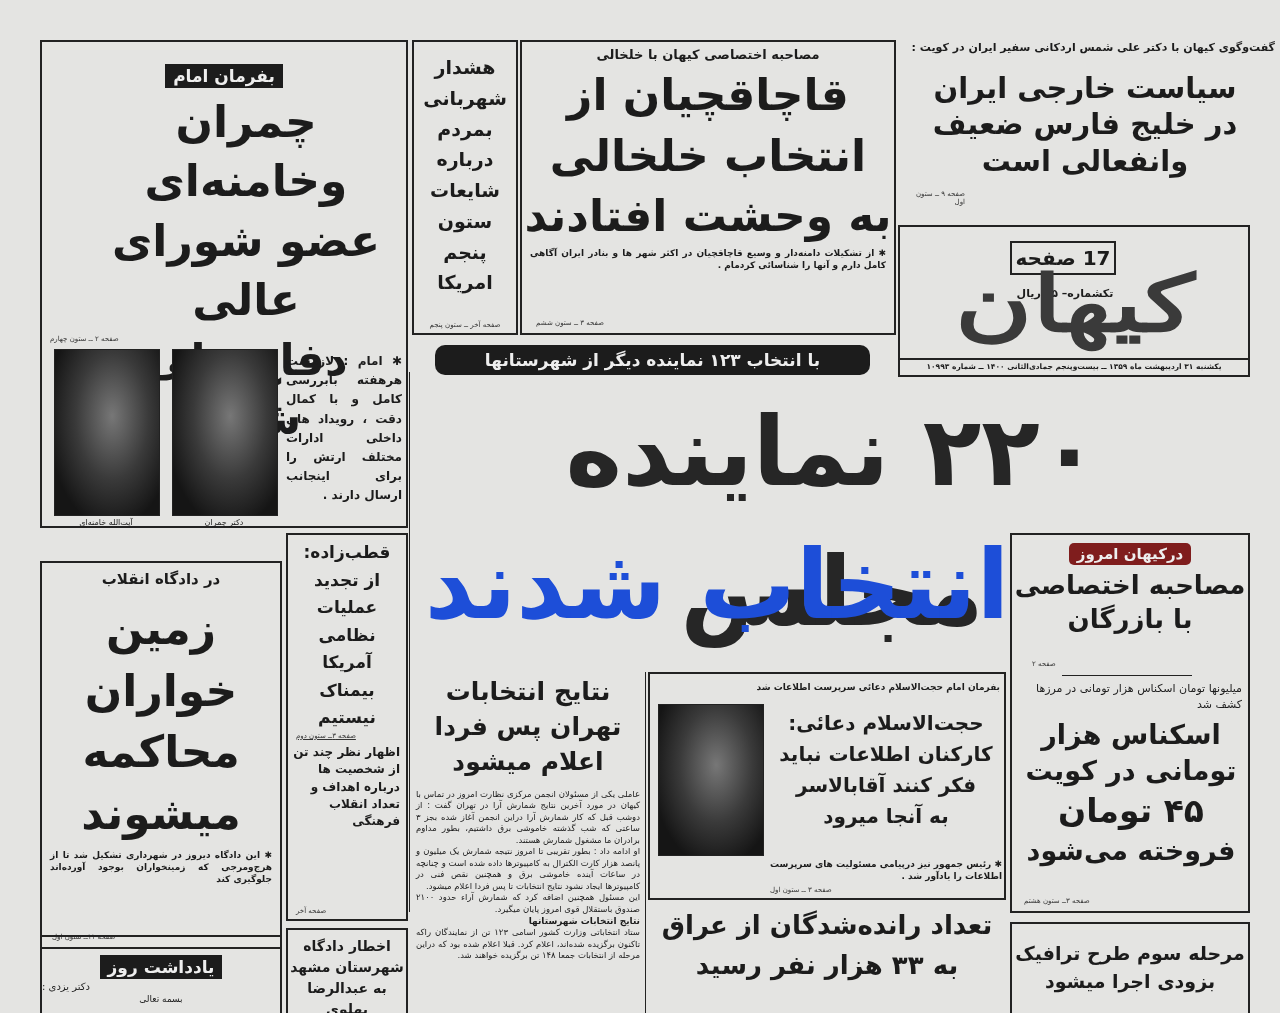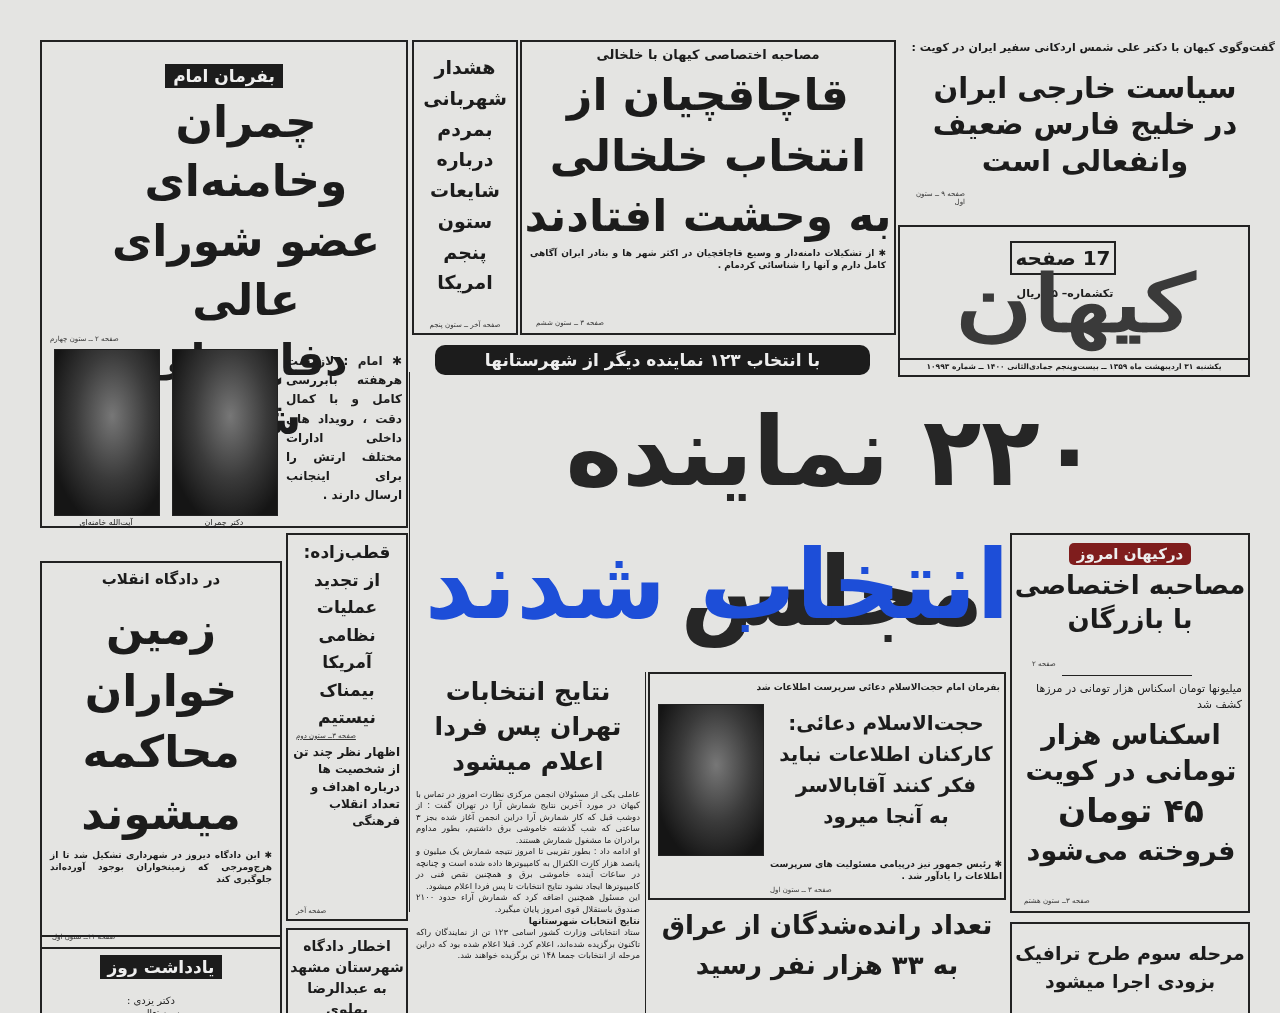--- a/index.html
+++ b/index.html
@@ -191,18 +191,18 @@
     <div>شهرستان مشهد</div>
     <div>به عبدالرضا</div>
     <div>پهلوی</div>
   </div>
 </div>
 
 <div class="box" style="left:40px;top:935px;width:242px;height:90px;border-bottom:0;">
   <div style="text-align:center;margin-top:18px;">
     <span class="label-inv" style="font-size:17px;">یادداشت روز</span>
   </div>
-  <div style="font-size:10px;text-align:center;padding-right:20px;margin-top:16px;">دکتر یزدی :</div>
+  <div style="font-size:10px;text-align:left;padding-right:20px;margin-top:2px;">دکتر یزدی :</div>
   <div style="font-size:9px;text-align:center;margin-top:2px;">بسمه تعالی</div>
 </div>
 
 <div class="vr" style="left:409px;top:372px;height:540px;width:1px;"></div>
 <div class="vr" style="left:645px;top:672px;height:341px;width:1px;"></div>
 
 </body></html>

